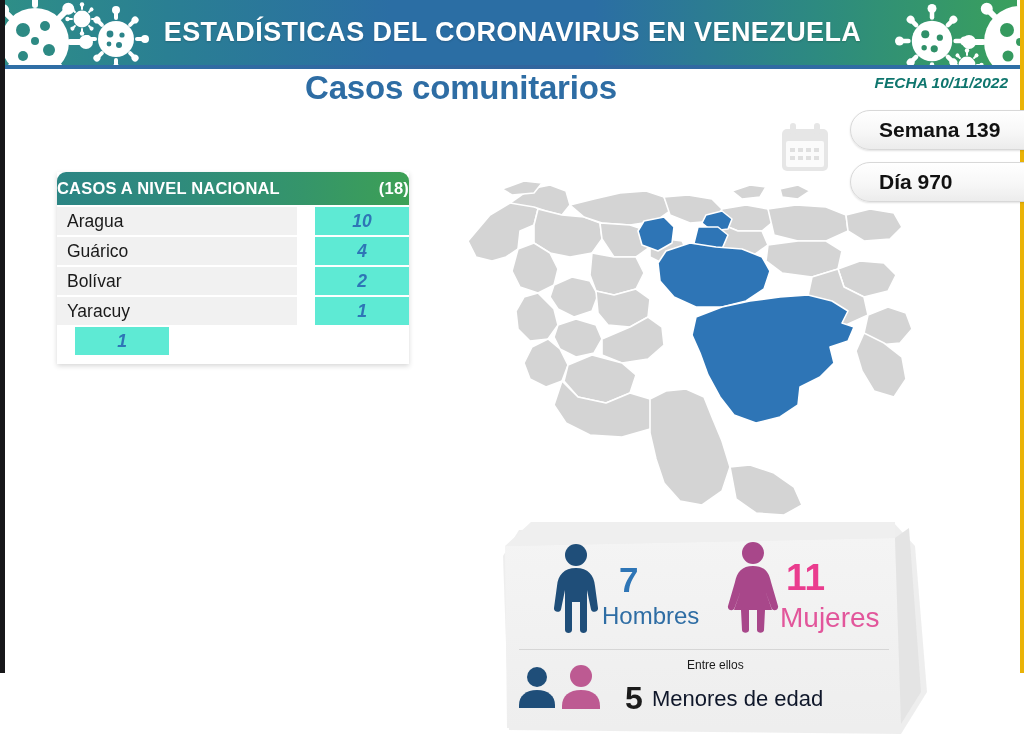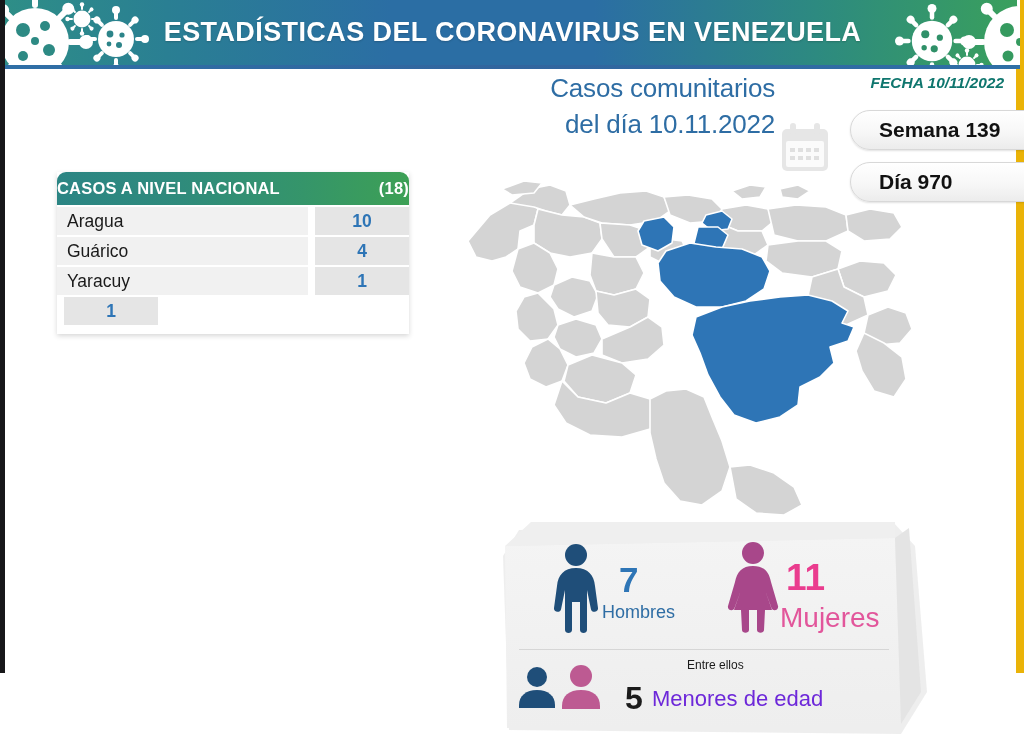--- a/index.html
+++ b/index.html
@@ -7,21 +7,21 @@
     width: 1024px; height: 756px;
     background: #ffffff;
     font-family: "Liberation Sans", sans-serif;
     overflow: hidden;
   }
   #page {
     position: relative;
     width: 1024px; height: 673px;
     background: #ffffff;
     border-left: 5px solid #17171a;
-    border-right: 8px solid #eab308;
+    border-right: 4px solid #eab308;
   }
 
   
   #banner {
     position: absolute; left: 0; top: 0;
     width: 1015px; height: 65px;
     background: linear-gradient(90deg,
         #2e8e87 0%, #2a7f93 16%, #2b6ea4 38%,
         #2b6ea4 58%, #2d8a80 80%, #3aa05c 100%);
     overflow: hidden;
@@ -41,23 +41,23 @@
   .virus { position: absolute; z-index: 2; }
   #blue-rule {
     position: absolute; left: 0; top: 65px;
     width: 1015px; height: 4px;
     background: linear-gradient(90deg,#2f6fa6,#31659e 50%,#2f6fa6);
   }
 
   
   #main-title {
     position: absolute; left: 300px; top: 70px; width: 470px;
-    text-align: right;
+    text-align: left;
     color: #2e6da4;
-    font-size: 26px; font-weight: normal;
+    font-size: 33px; font-weight: bold;
     line-height: 36px;
     letter-spacing: -.2px;
   }
   #main-title .l2 { display: block; }
 
   
   #fecha {
     position: absolute; right: 12px; top: 74px;
     font-size: 15.5px; font-weight: bold; font-style: italic;
     color: #0f766e; white-space: nowrap;
@@ -102,43 +102,43 @@
   }
   .tname {
     flex: 1 1 auto;
     background: #f1f1f1;
     height: 28px; line-height: 28px;
     padding-left: 10px;
     font-size: 17.5px; color: #1a1a1a;
   }
   .tval {
     width: 94px;
-    background: #e5e5e5;
-    margin-left: 7px;
+    background: #5eead4;
+    margin-left: 18px;
     height: 28px; line-height: 28px;
     text-align: center;
-    font-size: 17.5px; font-weight: bold; color: #2e75b6;
+    font-size: 17.5px; font-weight: bold; color: #2e75b6; font-style: italic;
   }
 
   
   #map { position: absolute; left: 445px; top: 165px; }
 
   
   #stats-wrap { position: absolute; left: 492px; top: 512px; width: 430px; height: 225px; }
   #stats-svg { position: absolute; left: 0; top: 0; }
   #stats-inner { position: absolute; left: 0; top: 0; width: 430px; height: 225px; }
 
   .fig { position: absolute; }
   #num-hombres {
     position: absolute; left: 122px; top: 48px;
     font-size: 35px; font-weight: bold; color: #2e75b6;
   }
   #lbl-hombres {
     position: absolute; left: 105px; top: 90px;
-    font-size: 18px; color: #2e6da4;
+    font-size: 24px; color: #2e6da4;
   }
   #num-mujeres {
     position: absolute; left: 289px; top: 45px;
     font-size: 37px; font-weight: bold; color: #ea3c8e;
   }
   #lbl-mujeres {
     position: absolute; left: 283px; top: 90px;
     font-size: 28px; color: #e2569b;
   }
   #divider {
@@ -148,21 +148,21 @@
   #lbl-entre {
     position: absolute; left: 190px; top: 146px;
     font-size: 12px; color: #1b1b1b;
   }
   #num-menores {
     position: absolute; left: 128px; top: 168px;
     font-size: 32px; font-weight: bold; color: #1b1b1b;
   }
   #lbl-menores {
     position: absolute; left: 155px; top: 174px;
-    font-size: 22px; color: #6d28d9;
+    font-size: 22px; color: #0f172a;
   }
 </style>
 </head>
 <body>
 
 <div id="page">
 
   <div id="banner">
 
     <svg class="virus" style="left:-22px;top:-16px;" width="130" height="110" viewBox="0 0 130 110">
@@ -346,21 +346,20 @@
         </g>
       </g>
     </svg>
 
     <div id="banner-title">ESTADÍSTICAS DEL CORONAVIRUS EN VENEZUELA</div>
   </div>
   <div id="blue-rule"></div>
 
   <div id="main-title">
     <span>Casos comunitarios</span>
-    <span class="l2">del día 10.11.2022</span>
   </div>
 
   <div id="fecha">FECHA 10/11/2022</div>
 
   <svg id="cal-icon" width="56" height="56" viewBox="0 0 56 56">
     <rect x="5" y="8" width="46" height="42" rx="5" fill="#e6e6e6"></rect>
     <rect x="9" y="20" width="38" height="26" rx="2" fill="#fbfbfb"></rect>
     <rect x="13" y="2" width="6" height="12" rx="3" fill="#e6e6e6"></rect>
     <rect x="37" y="2" width="6" height="12" rx="3" fill="#e6e6e6"></rect>
     <g fill="#e0e0e0">
@@ -390,20 +389,24 @@
 
     <div class="trow">
       <div class="tname">Aragua</div>
       <div class="tval">10</div>
     </div>
     <div class="trow">
       <div class="tname">Guárico</div>
       <div class="tval">4</div>
     </div>
     <div class="trow">
+      <div class="tname">Bolívar</div>
+      <div class="tval">2</div>
+    </div>
+    <div class="trow">
       <div class="tname">Yaracuy</div>
       <div class="tval">1</div>
     </div>
     <div class="trow">
       <div class="tval">1</div>
     </div>
   </div>
 
   <svg id="map" width="470" height="360" viewBox="0 0 470 360">
     <g stroke="#ffffff" stroke-width="1.6" stroke-linejoin="round">

